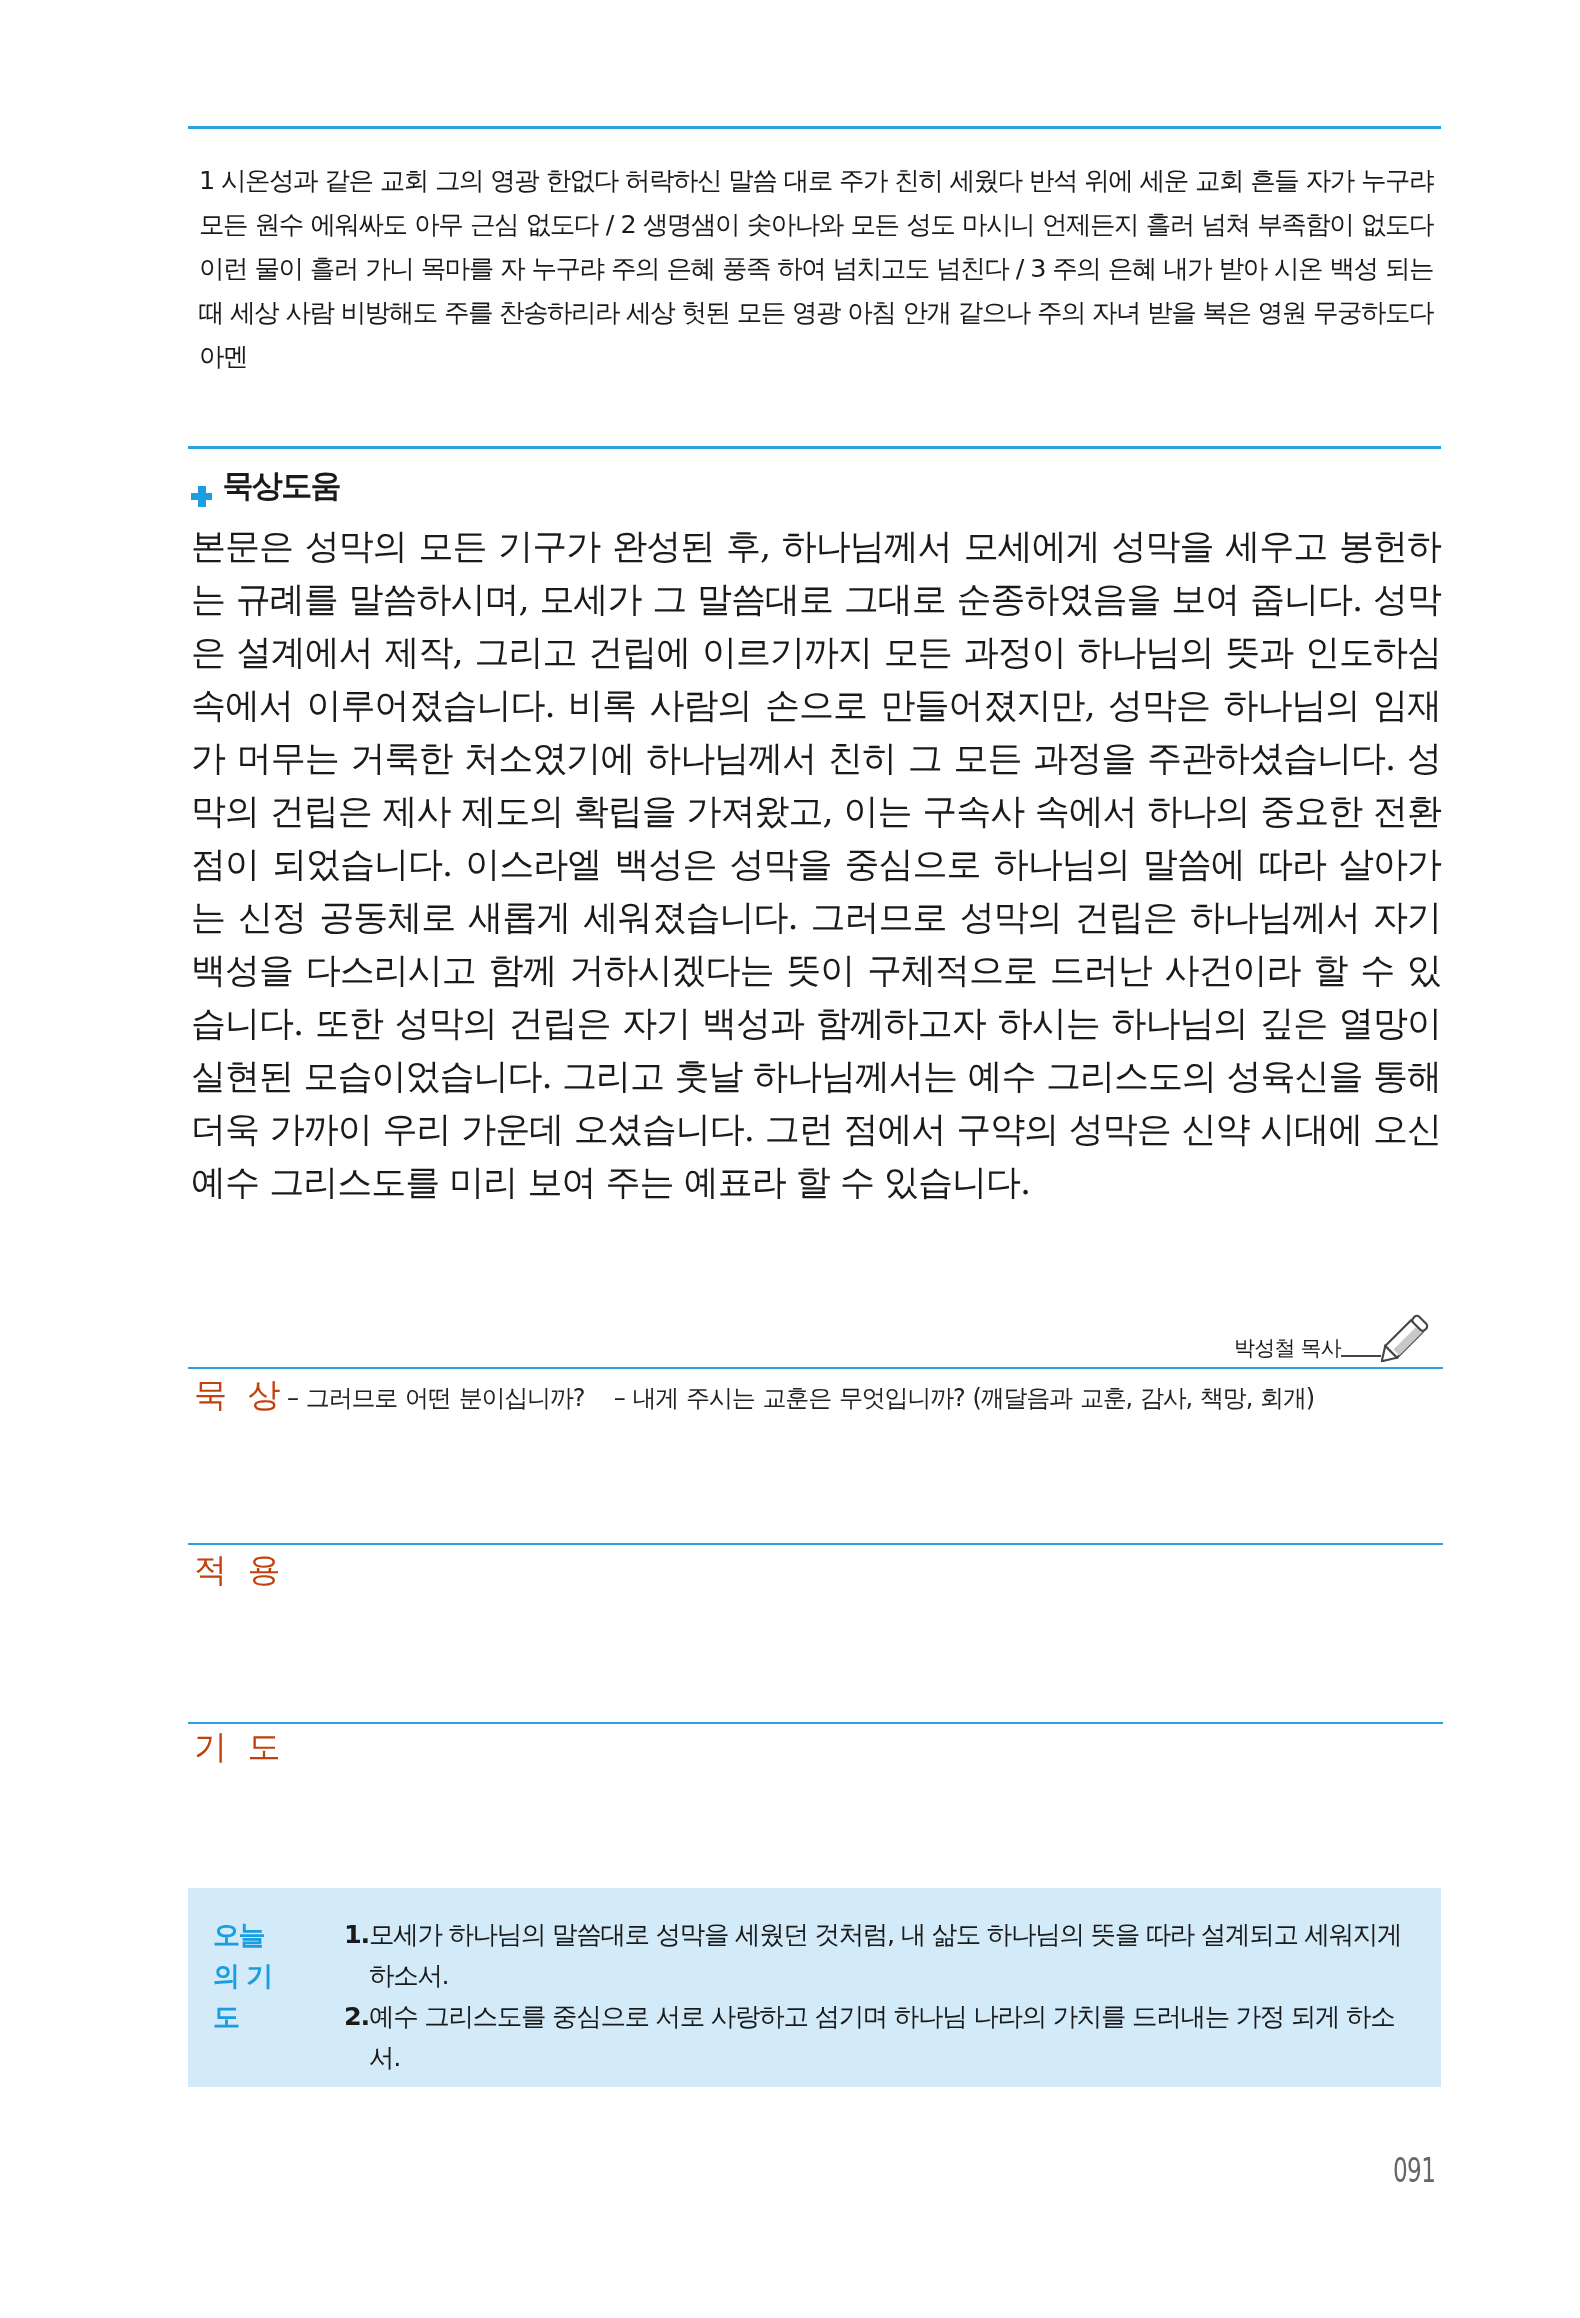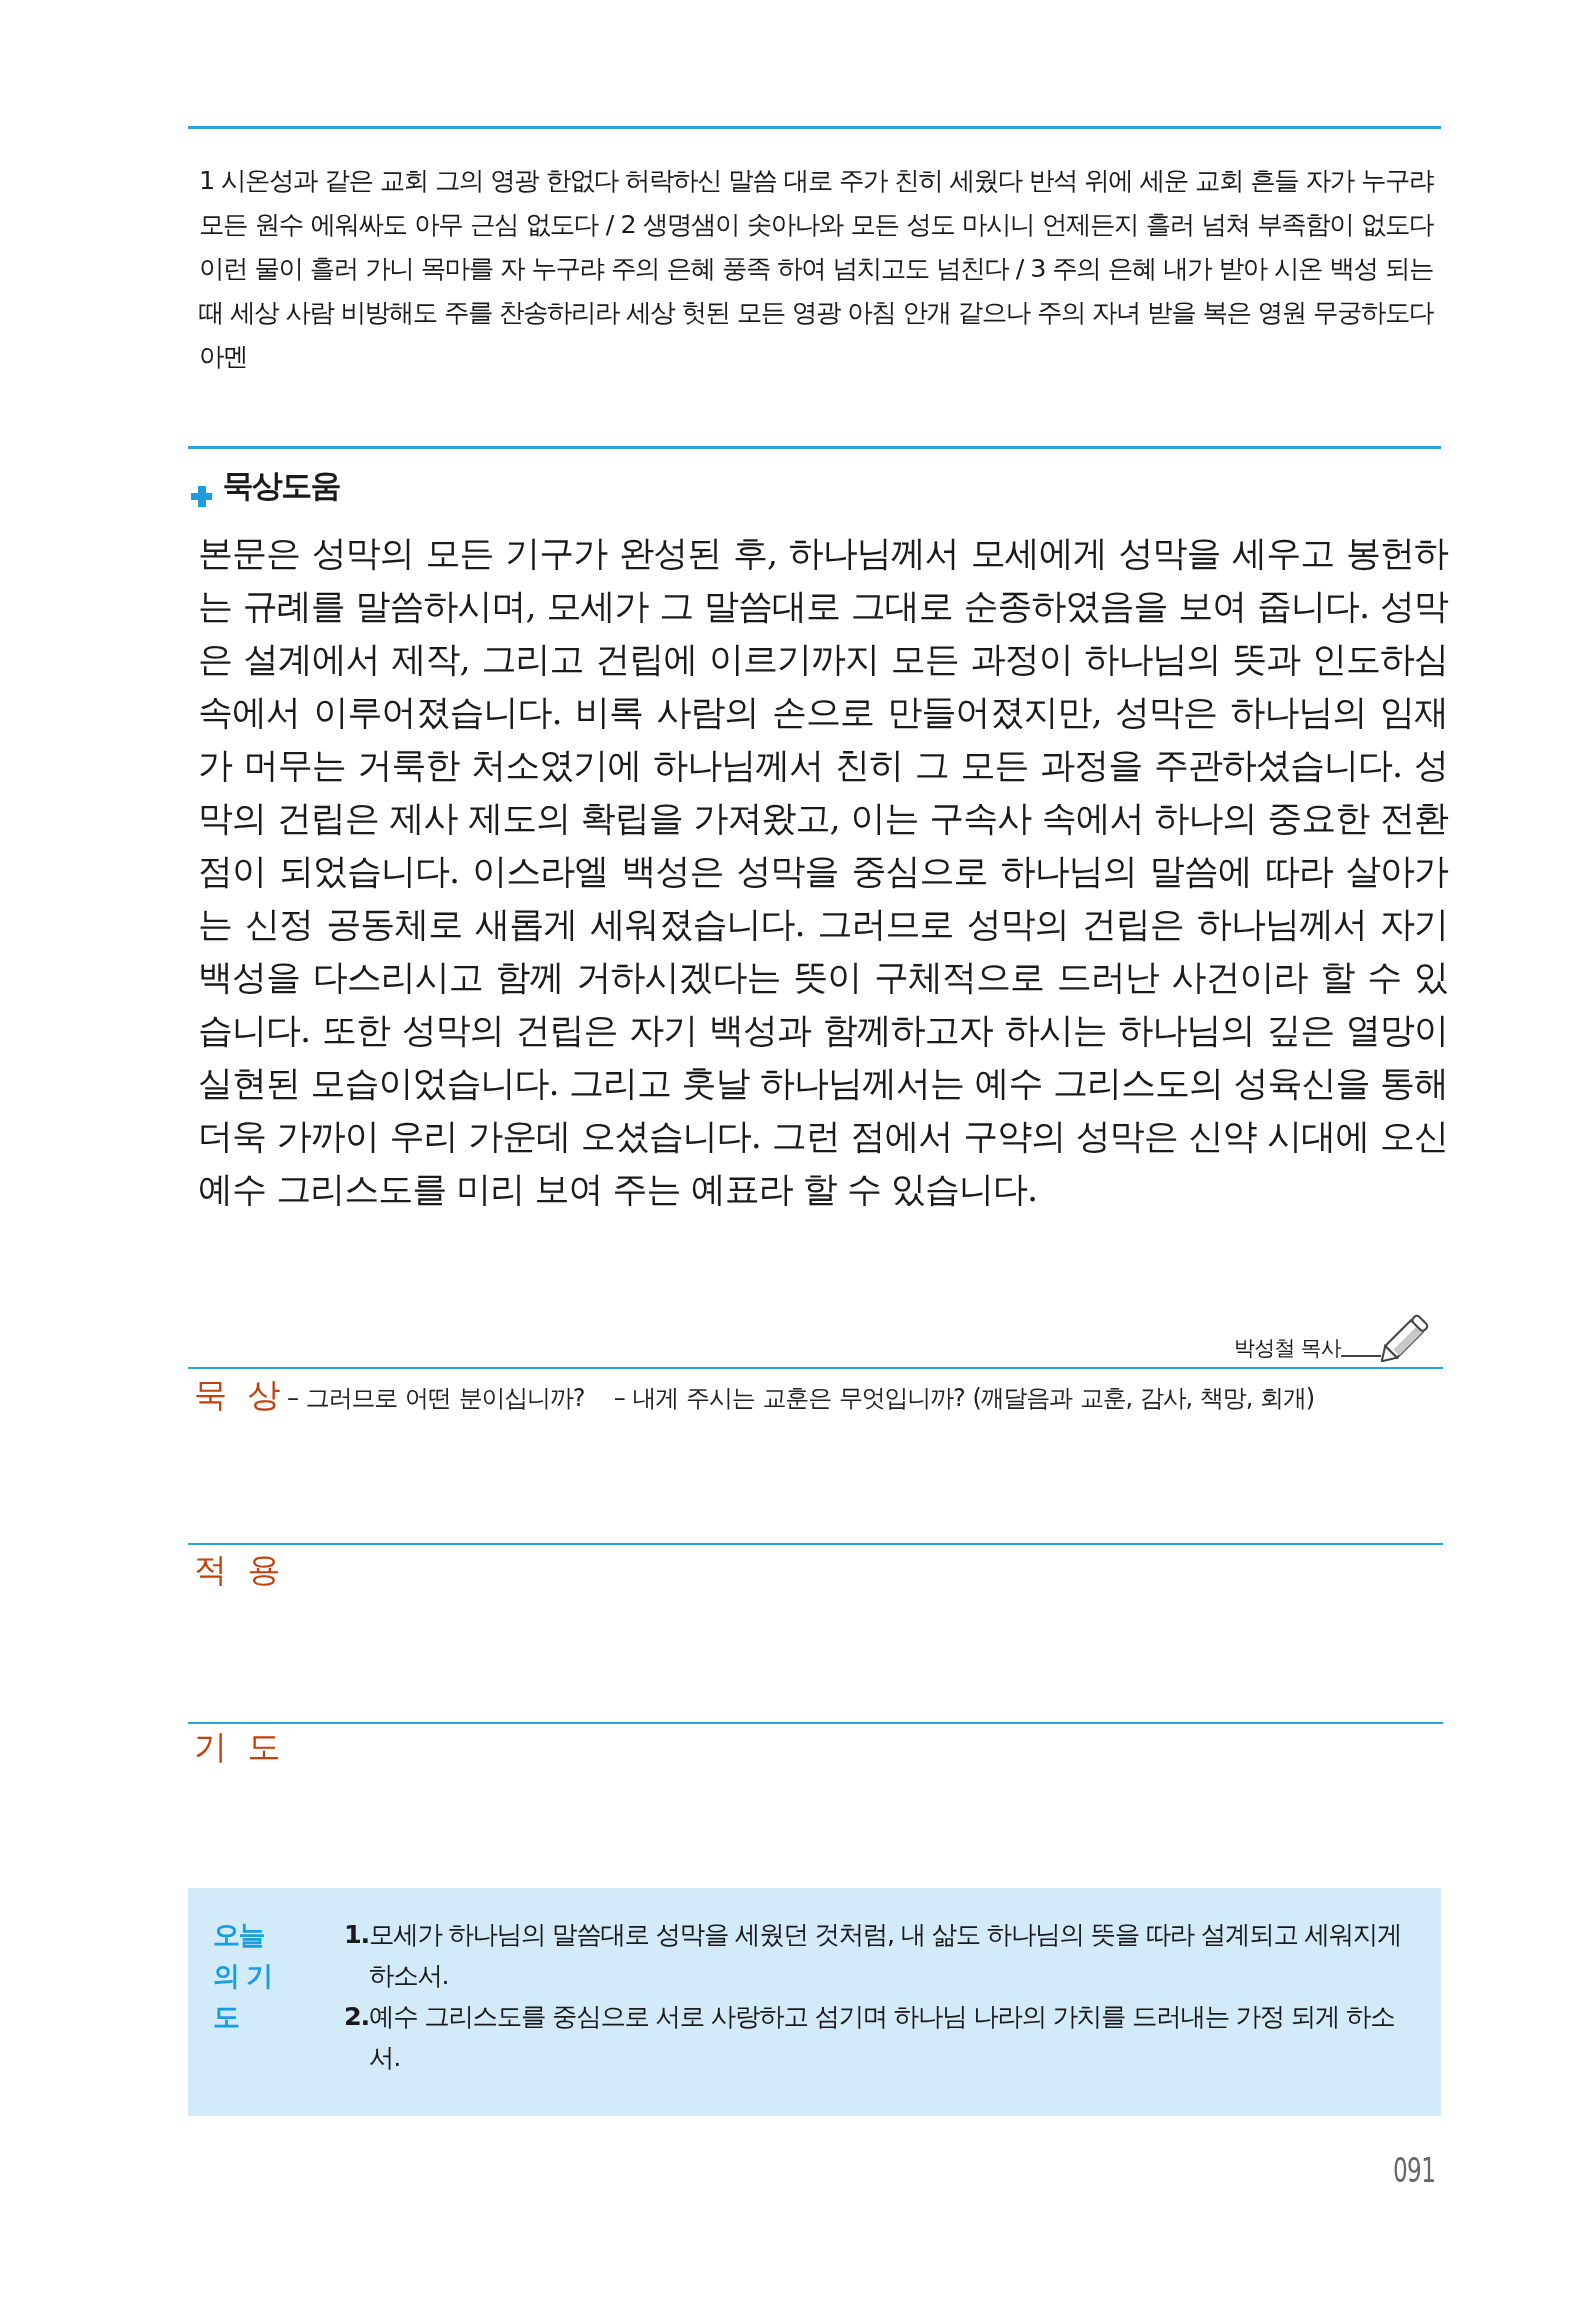--- a/index.html
+++ b/index.html
@@ -12,33 +12,33 @@
   #hymn-title { font-size: 30px; font-weight: bold; letter-spacing: -1.2px; line-height: 40px; margin: 0 0 5px 0; }
   #hymn-lyrics { font-size: 25.5px; line-height: 44px; letter-spacing: -1.5px; text-align: justify; margin: 8px; }
 
   
   #help-heading { position: absolute; left: 191px; top: 465px; display: flex; align-items: flex-end; gap: 10px; }
   .plus-icon { width: 21.4px; height: 21.4px; position: relative; }
   .plus-icon::before, .plus-icon::after { content: ""; position: absolute; background: #1a9ee0; }
   .plus-icon::before { left: 7.4px; top: 0; width: 7.4px; height: 21.4px; }
   .plus-icon::after { left: 0; top: 7.4px; width: 21.4px; height: 7.4px; }
   #help-title { font-size: 31px; font-weight: bold; letter-spacing: -1.6px; }
-  #help-body { position: absolute; left: 191px; top: 520px; width: 1250px; font-family: "DejaVu Serif", "Liberation Serif", serif; font-size: 35px; line-height: 53px; letter-spacing: -1px; text-align: justify; margin: 7px; }
+  #help-body { position: absolute; left: 191px; top: 520px; width: 1250px; font-family: "DejaVu Serif", "Liberation Serif", serif; font-size: 35px; line-height: 53px; letter-spacing: -1px; text-align: justify; margin: 0; }
 
   #author { position: absolute; right: 147px; top: 1309px; display: flex; align-items: flex-end; }
   #author-name { font-size: 21px; letter-spacing: -0.8px; }
   .author-underline { width: 40px; border-bottom: 2.5px solid #444; margin-bottom: 5px; }
   .pencil-icon { width: 53px; height: 53px; margin-bottom: 0; }
 
   .section-label { position: absolute; left: 194px; color: #c2410c; font-size: 33px; letter-spacing: 5px; }
   #meditation-prompts { position: absolute; left: 287px; top: 1382px; font-size: 24px; letter-spacing: -1.2px; color: #222; word-spacing: 1.6px; }
   #meditation-prompts span { margin-right: 21.4px; }
 
   
-  #prayer-box { position: absolute; left: 188px; top: 1888px; width: 1253px; height: 228px; background: #d3eaf8; }
+  #prayer-box { position: absolute; left: 188px; top: 1888px; width: 1253px; height: 199px; background: #d3eaf8; }
   #prayer-label { position: absolute; left: 25px; top: 26px; color: #1a9ee0; font-size: 27px; font-weight: bold; line-height: 41px; letter-spacing: -1.6px; width: 74px; }
   #prayer-list { position: absolute; left: 156px; top: 26px; width: 1070px; margin: 0; padding: 0; list-style: none; }
   #prayer-list li { display: flex; font-size: 25.5px; line-height: 41px; letter-spacing: -1.3px; }
   .prayer-num { font-weight: bold; width: 25px; flex: 0 0 25px; }
   .prayer-text { flex: 1; }
 
   #page-number { position: absolute; left: 1393px; top: 2151px; font-family: "DejaVu Sans Condensed", "DejaVu Sans", sans-serif; font-size: 33px; color: #666; letter-spacing: -0.8px; transform: scaleX(0.78); transform-origin: left; }
 </style>
 </head>
 <body>

